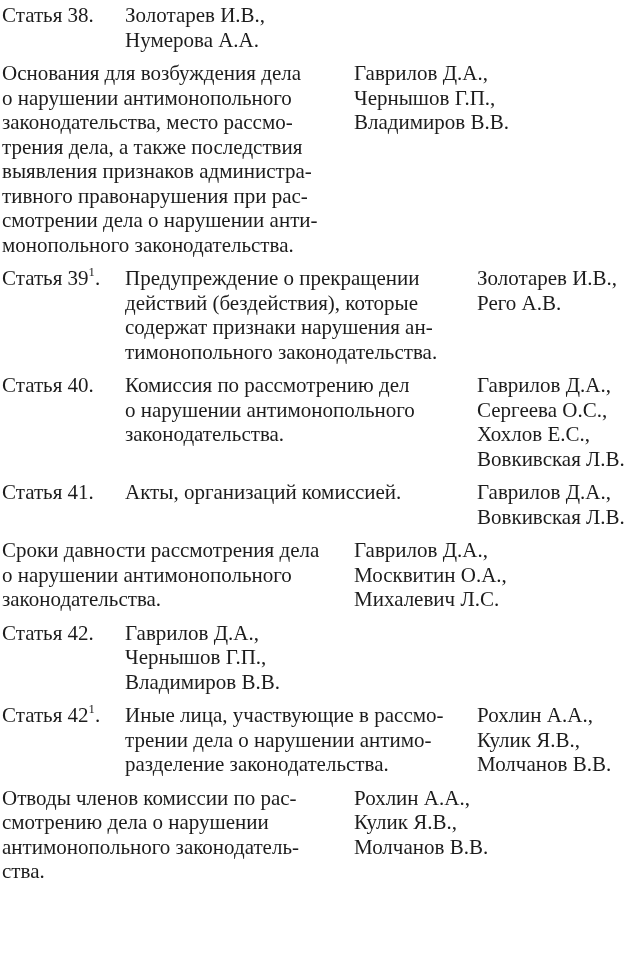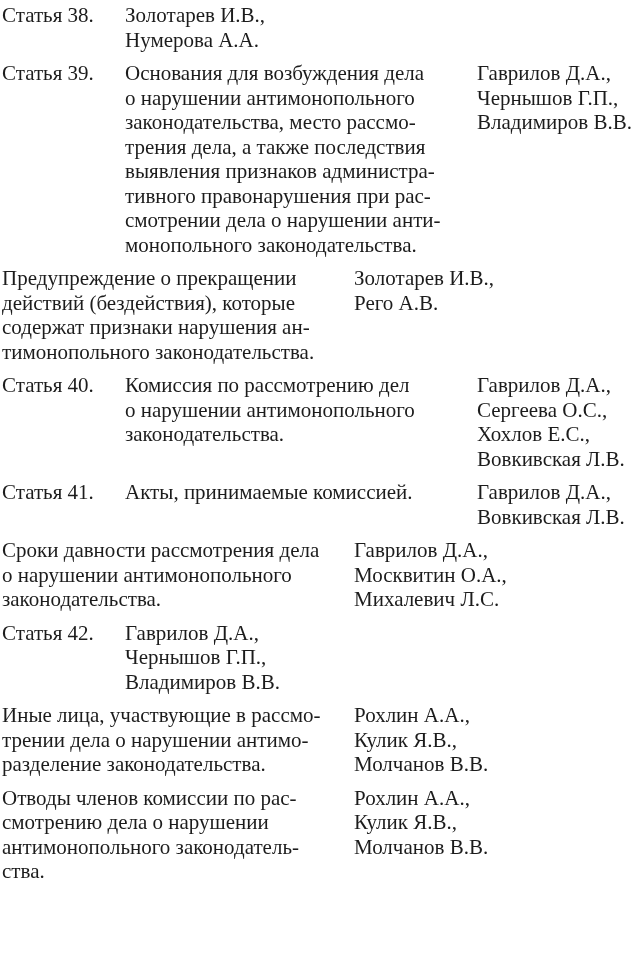--- a/index.html
+++ b/index.html
@@ -54,35 +54,35 @@
 
 <div class="page">
 
   <div class="row">
     <div class="c-art"><span>Статья 38</span><sup></sup><span>.</span></div>
     <div class="c-auth">Золотарев И.В.,
 Нумерова А.А.</div>
   </div>
 
   <div class="row">
-    <div class="c-art"><span>Статья 39</span><sup></sup><span>.</span></div>
     <div class="c-title">Основания для возбуждения дела
 о нарушении антимонопольного
 законодательства, место рассмо-
 трения дела, а также последствия
 выявления признаков администра-
 тивного правонарушения при рас-
 смотрении дела о нарушении анти-
 монопольного законодательства.</div>
     <div class="c-auth">Гаврилов Д.А.,
 Чернышов Г.П.,
 Владимиров В.В.</div>
   </div>
 
   <div class="row">
+    <div class="c-art"><span>Статья 39</span><sup>1</sup><span>.</span></div>
     <div class="c-title">Предупреждение о прекращении
 действий (бездействия), которые
 содержат признаки нарушения ан-
 тимонопольного законодательства.</div>
     <div class="c-auth">Золотарев И.В.,
 Рего А.В.</div>
   </div>
 
   <div class="row">
     <div class="c-art"><span>Статья 40</span><sup></sup><span>.</span></div>
@@ -90,21 +90,21 @@
 о нарушении антимонопольного
 законодательства.</div>
     <div class="c-auth">Гаврилов Д.А.,
 Сергеева О.С.,
 Хохлов Е.С.,
 Вовкивская Л.В.</div>
   </div>
 
   <div class="row">
     <div class="c-art"><span>Статья 41</span><sup></sup><span>.</span></div>
-    <div class="c-title">Акты, принимаемые комиссией.</div>
+    <div class="c-title">Акты, организаций комиссией.</div>
     <div class="c-auth">Гаврилов Д.А.,
 Вовкивская Л.В.</div>
   </div>
 
   <div class="row">
     <div class="c-title">Сроки давности рассмотрения дела
 о нарушении антимонопольного
 законодательства.</div>
     <div class="c-auth">Гаврилов Д.А.,
 Москвитин О.А.,
@@ -112,20 +112,21 @@
   </div>
 
   <div class="row">
     <div class="c-art"><span>Статья 42</span><sup></sup><span>.</span></div>
     <div class="c-auth">Гаврилов Д.А.,
 Чернышов Г.П.,
 Владимиров В.В.</div>
   </div>
 
   <div class="row">
+    <div class="c-art"><span>Статья 42</span><sup>1</sup><span>.</span></div>
     <div class="c-title">Иные лица, участвующие в рассмо-
 трении дела о нарушении антимо-
 разделение законодательства.</div>
     <div class="c-auth">Рохлин А.А.,
 Кулик Я.В.,
 Молчанов В.В.</div>
   </div>
 
   <div class="row">
     <div class="c-title">Отводы членов комиссии по рас-

